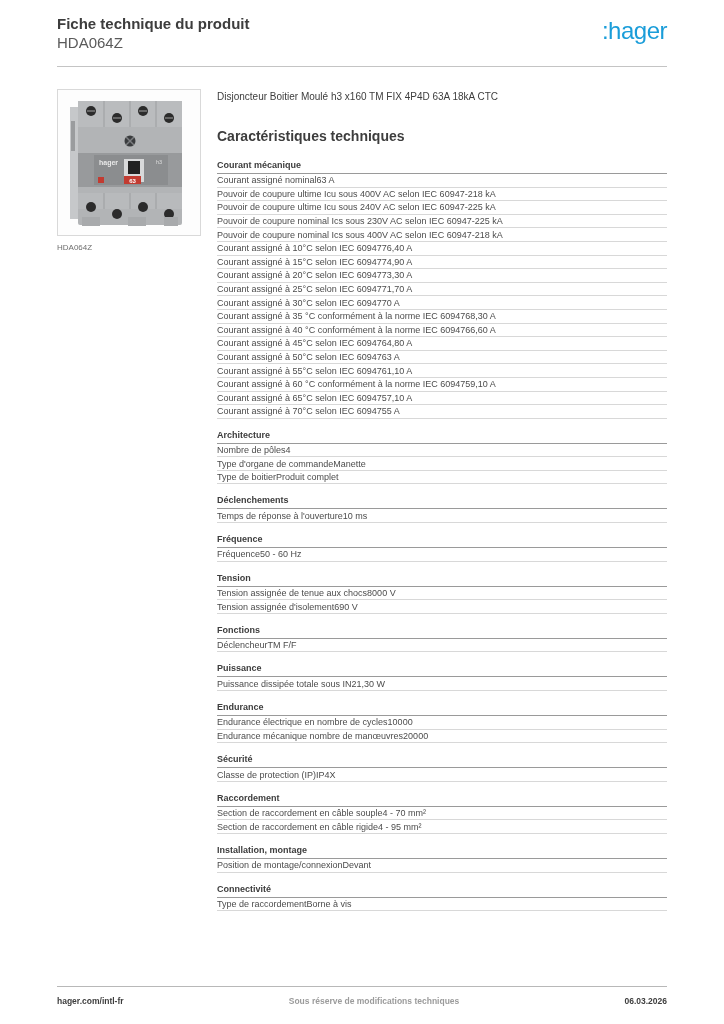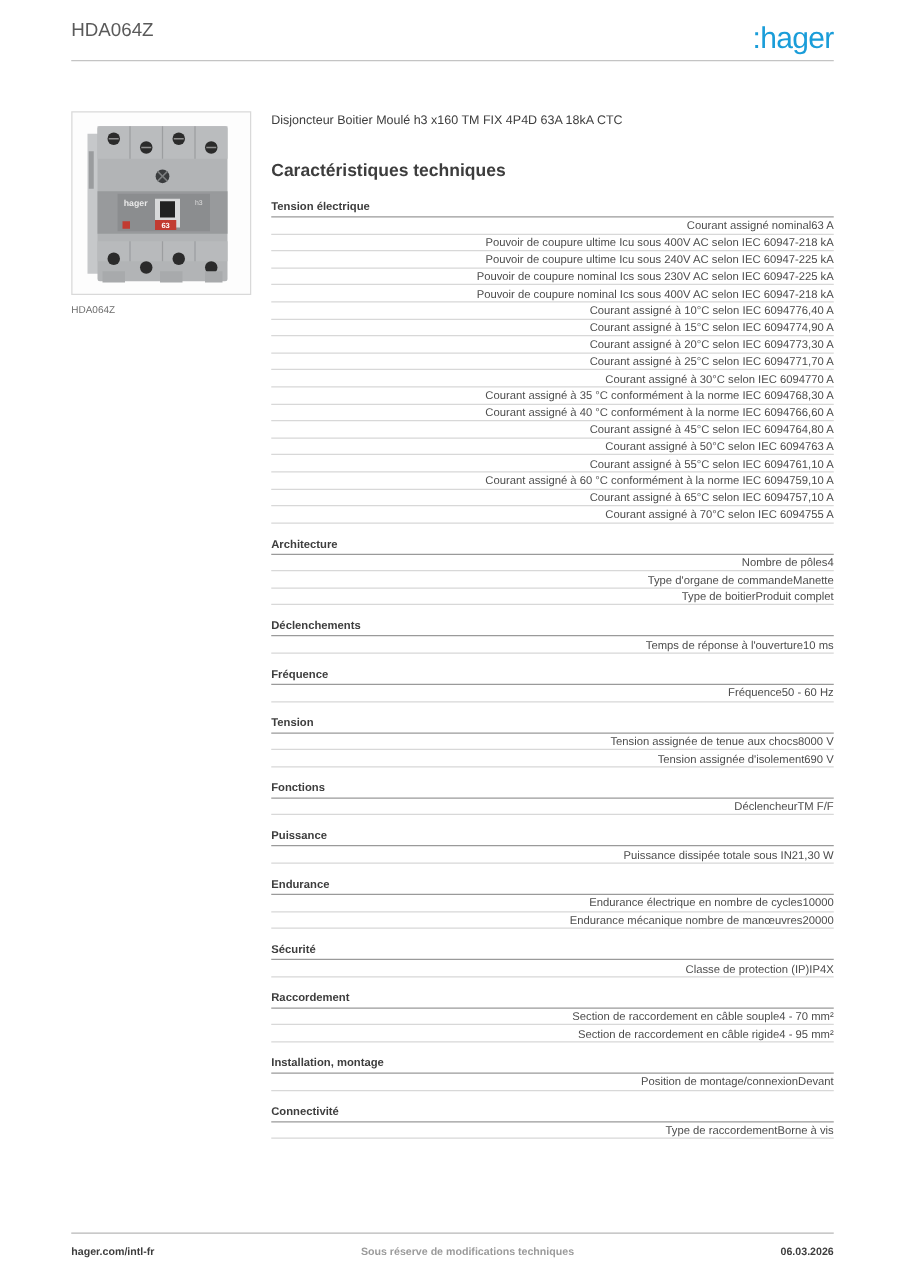--- a/index.html
+++ b/index.html
@@ -40,21 +40,21 @@
   .char-heading { font-size: 14px; font-weight: bold; color: #3d3d3d; margin-top: 26px; }
 
   
   #spec-sections .section { margin-top: 16px; }
   #spec-sections .section + .section { margin-top: 11px; }
   .section-title {
     font-size: 9px; font-weight: bold; color: #3d3d3d;
     padding-bottom: 3px; border-bottom: 1px solid #9a9a9a;
   }
   .row {
-    display: flex; justify-content: flex-end; align-items: center;
+    display: flex; justify-content: flex-start; align-items: center;
     height: 13.6px; border-bottom: 1px solid #d8d8d8;
     font-size: 9px; color: #4c4c4c;
   }
   .row .lab { text-align: left; white-space: nowrap; }
   .row .val { text-align: right; white-space: nowrap; }
 
   
   .footer {
     position: absolute; left: 0; right: 0; top: 986px;
     border-top: 1px solid #b8b8b8;
@@ -64,20 +64,21 @@
   .footer .site { font-weight: bold; color: #3d3d3d; }
   .footer .disclaimer { color: #9b9b9b; font-weight: bold; }
   .footer .date { font-weight: bold; color: #3d3d3d; }
 </style>
 </head>
 <body>
 
 <div class="page">
 
   <div class="header">
+    <div class="doc-title">Fiche technique du produit</div>
     <div class="doc-subtitle">HDA064Z</div>
     <div class="logo" style="color: rgb(26, 157, 217);">:hager</div>
     <hr class="header-rule">
   </div>
 
   <div class="main">
     <div class="left-col">
       <div class="image-box">
 
         <svg width="122" height="132" viewBox="0 0 122 132">
@@ -128,21 +129,21 @@
         </svg>
       </div>
       <div class="image-caption">HDA064Z</div>
     </div>
 
     <div class="right-col">
       <div class="product-title">Disjoncteur Boitier Moulé h3 x160 TM FIX 4P4D 63A 18kA CTC</div>
       <div class="char-heading">Caractéristiques techniques</div>
       <div id="spec-sections">
           <div class="section">
-            <div class="section-title">Tension électrique</div>
+            <div class="section-title">Courant mécanique</div>
             <div class="row">
               <span class="lab">Courant assigné nominal</span>
               <span class="val">63 A</span>
             </div>
             <div class="row">
               <span class="lab">Pouvoir de coupure ultime Icu sous 400V AC selon IEC 60947-2</span>
               <span class="val">18 kA</span>
             </div>
             <div class="row">
               <span class="lab">Pouvoir de coupure ultime Icu sous 240V AC selon IEC 60947-2</span>

